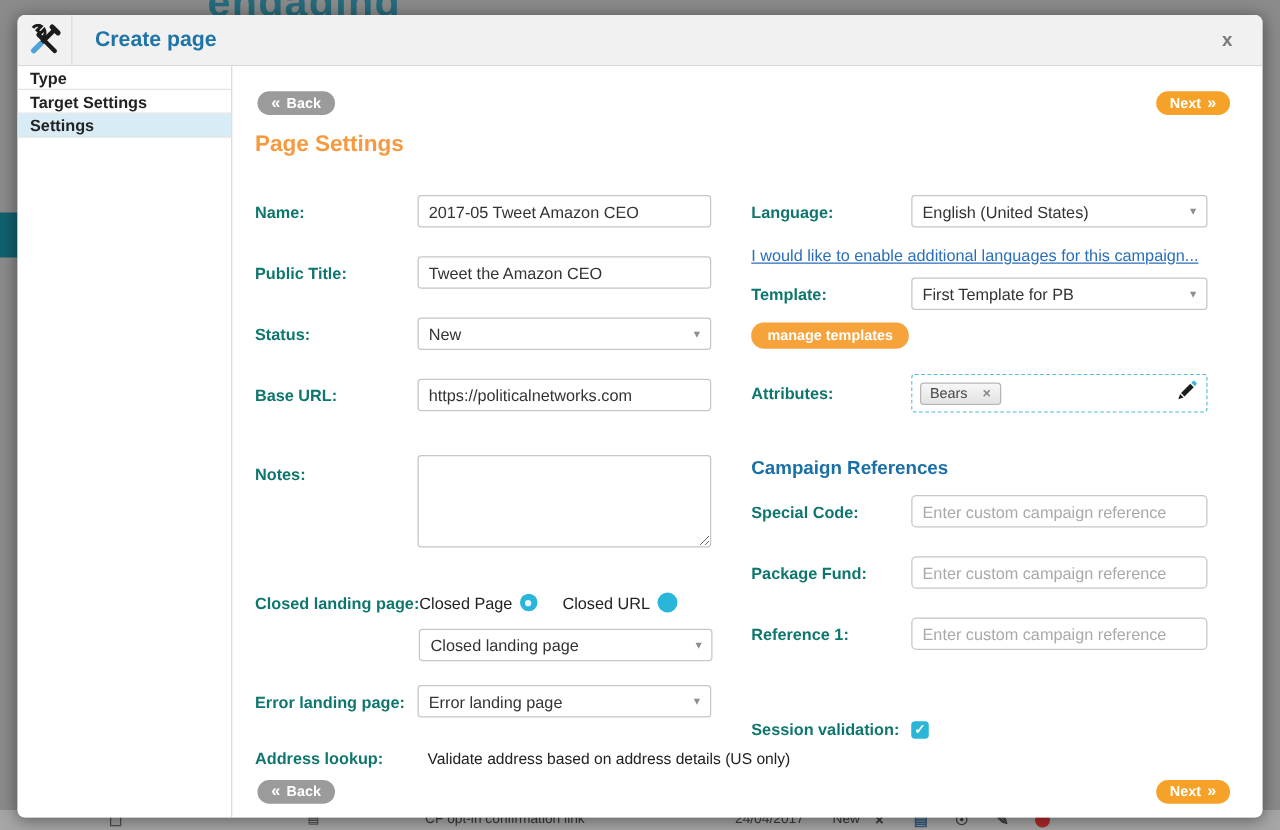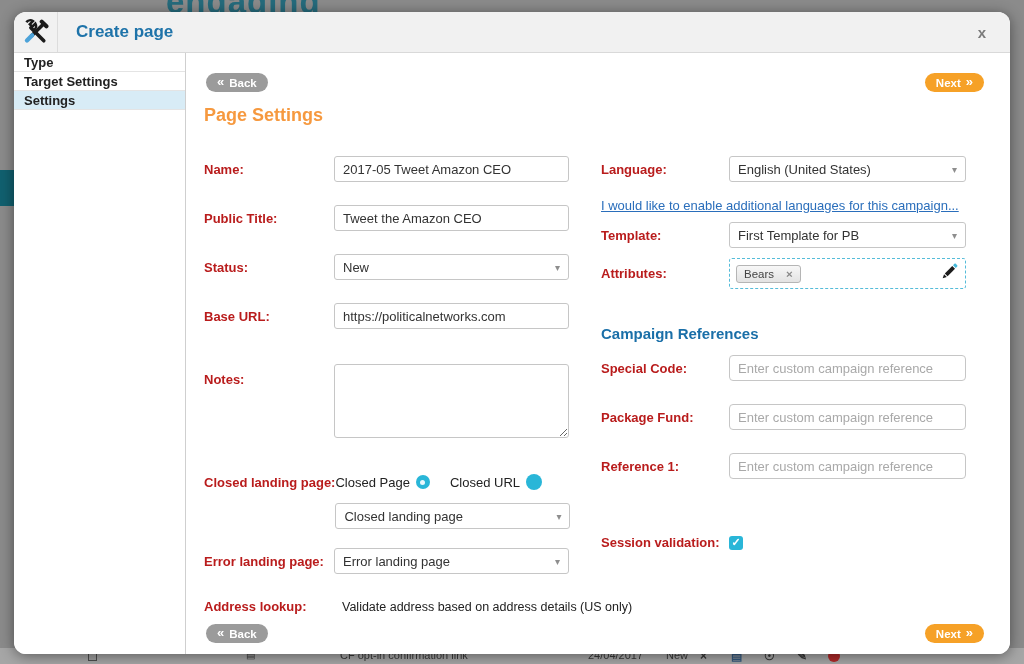--- a/index.html
+++ b/index.html
@@ -14,21 +14,21 @@
   .bg-row { position:absolute; left:0; top:648px; width:1024px; height:16px; background:#a6a6a6;
             z-index:1; font-size:11px; color:#383838; }
   .bg-row > * { position:absolute; top:1px; white-space:nowrap; }
   .bg-row .cbx { width:9px; height:9px; border:1.5px solid #4e4e4e; top:4px; background:#9f9f9f; }
   .bg-row .mini-icon { font-size:10px; }
   .bg-row .act { font-size:12px; font-weight:bold; }
   .bg-row .dot { width:12px; height:12px; border-radius:50%; background:#b02a2a; top:2px; }
 
   
   .modal { position:absolute; left:14px; top:12px; width:996px; height:642px; background:#ffffff;
-           border-radius:12px; box-shadow:0 2px 14px rgba(0,0,0,.45); z-index:5; overflow:hidden;
+           border-radius:6px; box-shadow:0 2px 14px rgba(0,0,0,.45); z-index:5; overflow:hidden;
            display:flex; flex-direction:column; }
   .modal-header { height:41px; background:#f1f1f1; border-bottom:1px solid #d9d9d9;
                   display:flex; align-items:center; flex:0 0 41px; }
   .header-icon-cell { width:44px; height:100%; border-right:1px solid #dcdcdc;
                       display:flex; align-items:center; justify-content:center; }
   .header-title { padding-left:18px; font-size:17px; font-weight:bold; color:#1e73a9; }
   .close-btn { margin-left:auto; margin-right:24px; color:#7a7a7a; font-size:15px; font-weight:600;
                cursor:default; line-height:1; }
 
   .modal-body { flex:1; display:flex; min-height:0; }
@@ -49,21 +49,21 @@
   .btn-next { background:#f6a127; }
 
   .page-heading { position:absolute; left:18px; top:52px; font-size:18px; font-weight:bold; color:#f6993f; }
 
   .col { position:absolute; top:103px; }
   .col-left { left:18px; width:395px; }
   .col-right { left:415px; width:385px; }
 
   .row { display:flex; align-items:center; }
   .row.align-top { align-items:flex-start;margin-top:35px; }
-  .flabel { font-size:13px; font-weight:bold; color:#b91c1c; flex:0 0 130px; white-space:nowrap; }
+  .flabel { font-size:13px; font-weight:bold; color:#0f766e; flex:0 0 130px; white-space:nowrap; }
   .col-right .flabel { flex-basis:128px; }
   .ctl { width:235px; }
   .col-right .ctl { width:237px; }
 
   input.text { height:26px; border:1px solid #c6c6c6; border-radius:3px; padding:0 8px; font-size:13px;
                color:#333; font-family:"Liberation Sans",sans-serif; outline:none; }
   input.text::placeholder { color:#a9a9a9; }
   .col-right input.text { border-radius:4px; }
   textarea.notes { height:74px; border:1px solid #c6c6c6; border-radius:3px; padding:4px 8px; font-size:13px;
                    color:#333; font-family:"Liberation Sans",sans-serif; resize:both; outline:none; }
@@ -235,20 +235,23 @@
           </div>
 
           <div class="row" style="margin-bottom:10px">
             <span class="flabel">Template:</span>
             <div class="select ctl">
               <span>First Template for PB</span>
               <span class="sel-arrow">▾</span>
             </div>
           </div>
 
+          <div style="margin-bottom:20px">
+            <button class="btn-manage">manage templates</button>
+          </div>
 
           <div class="row" style="margin-bottom:36px">
             <span class="flabel">Attributes:</span>
             <div class="attr-box">
               <span class="chip">
                 <span>Bears</span>
                 <span class="chip-x">×</span>
               </span>
               <span class="attr-pencil">
                 <svg width="19" height="19" viewBox="0 0 20 20" aria-hidden="true">

